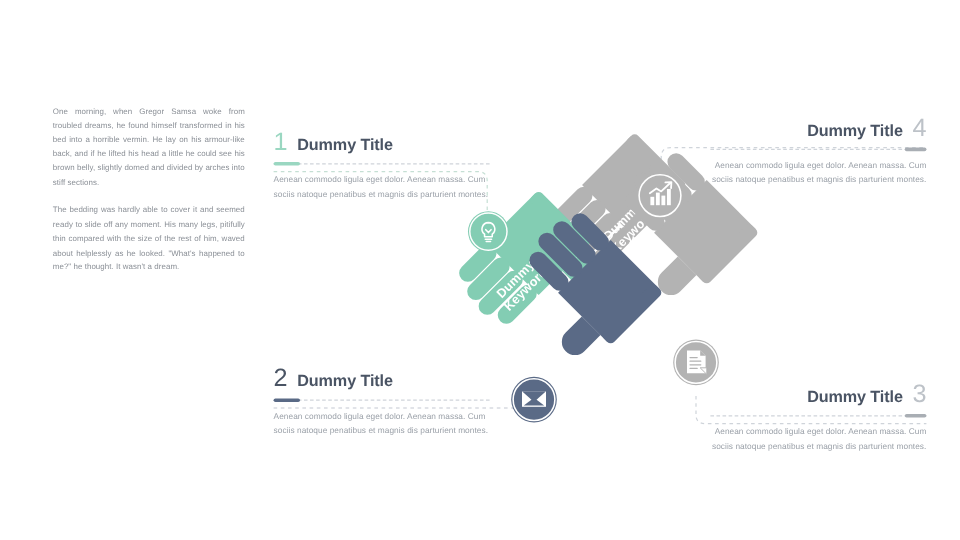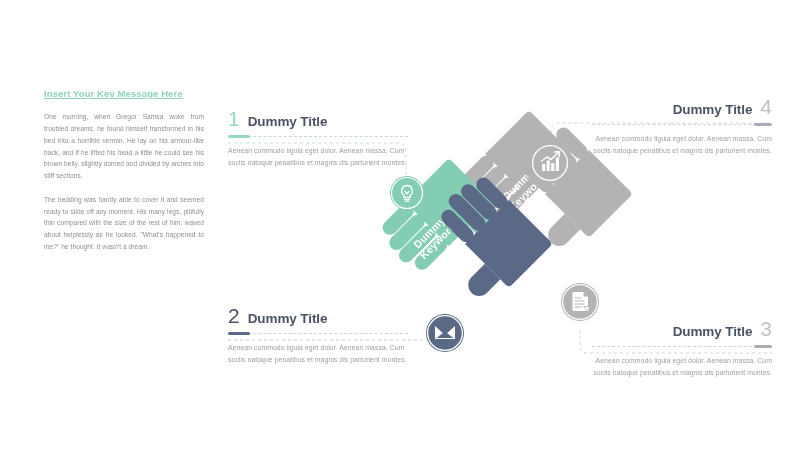--- a/index.html
+++ b/index.html
@@ -57,21 +57,20 @@
 
   
   #connectors{position:absolute;left:0;top:0;width:800px;height:450px;pointer-events:none;}
 </style>
 </head>
 <body>
 
 <div class="slide">
 
   <div class="left-col">
-    <div class="key-message">Insert Your Key Message Here</div>
     <p class="body-para">One morning, when Gregor Samsa woke from troubled dreams, he found himself transformed in his bed into a horrible vermin. He lay on his armour-like back, and if he lifted his head a little he could see his brown belly, slightly domed and divided by arches into stiff sections.</p>
     <p class="body-para">The bedding was hardly able to cover it and seemed ready to slide off any moment. His many legs, pitifully thin compared with the size of the rest of him, waved about helplessly as he looked. "What's happened to me?" he thought. It wasn't a dream.</p>
   </div>
 
   <svg id="connectors" viewBox="0 0 800 450">
     <g fill="none" stroke="#cfd4da" stroke-width="1" stroke-dasharray="3,3">
 
       <path d="M 228 143 L 398 143 Q 406 143 406 151 L 406 176" stroke="#c5dfd4"></path>
 
       <path d="M 228 340 L 430 340" stroke="#c3c8d1"></path>

